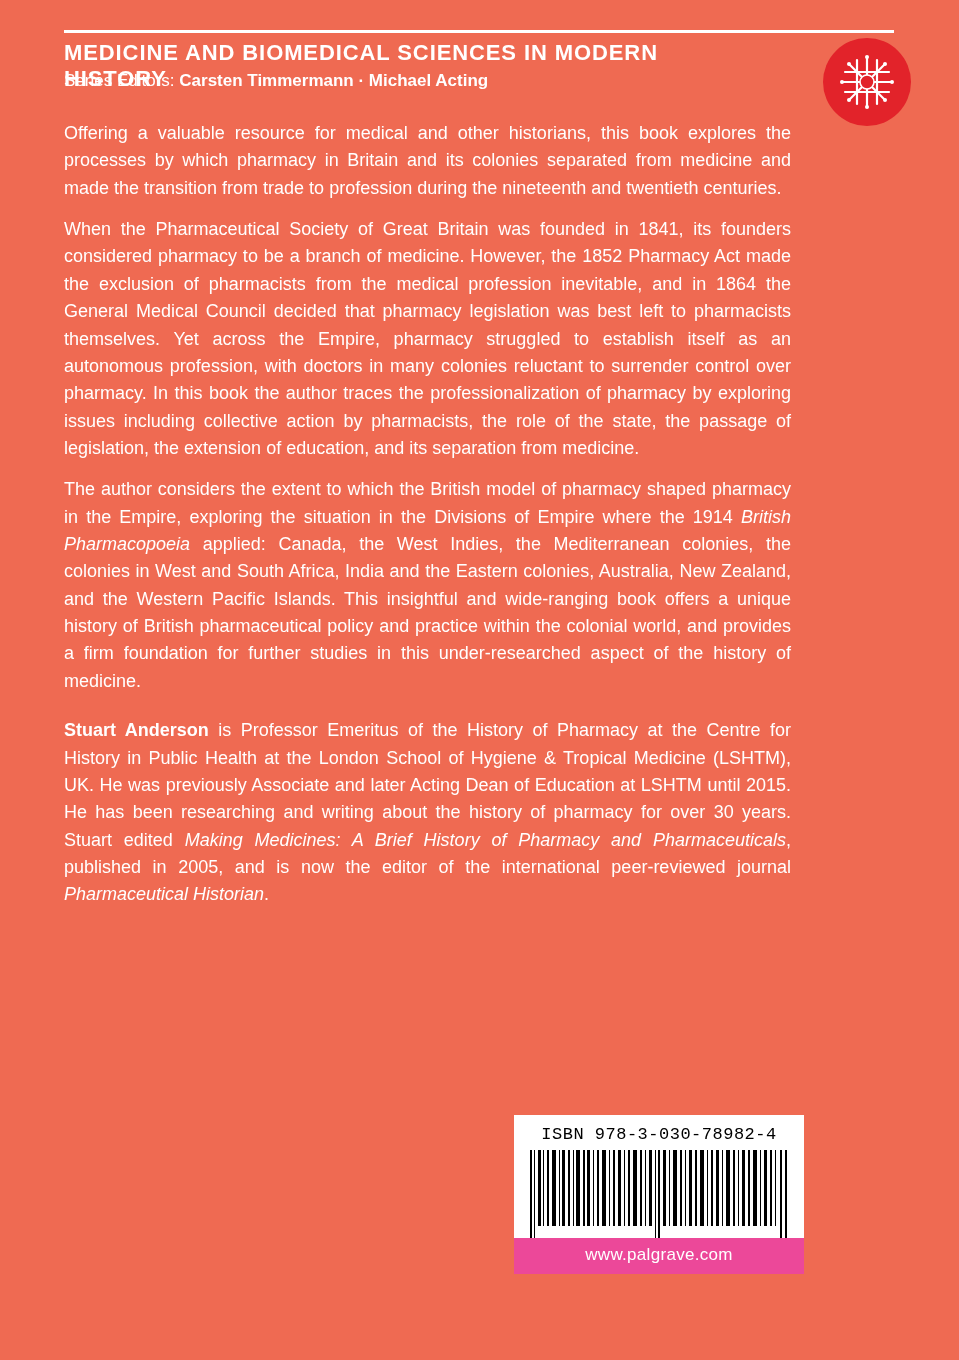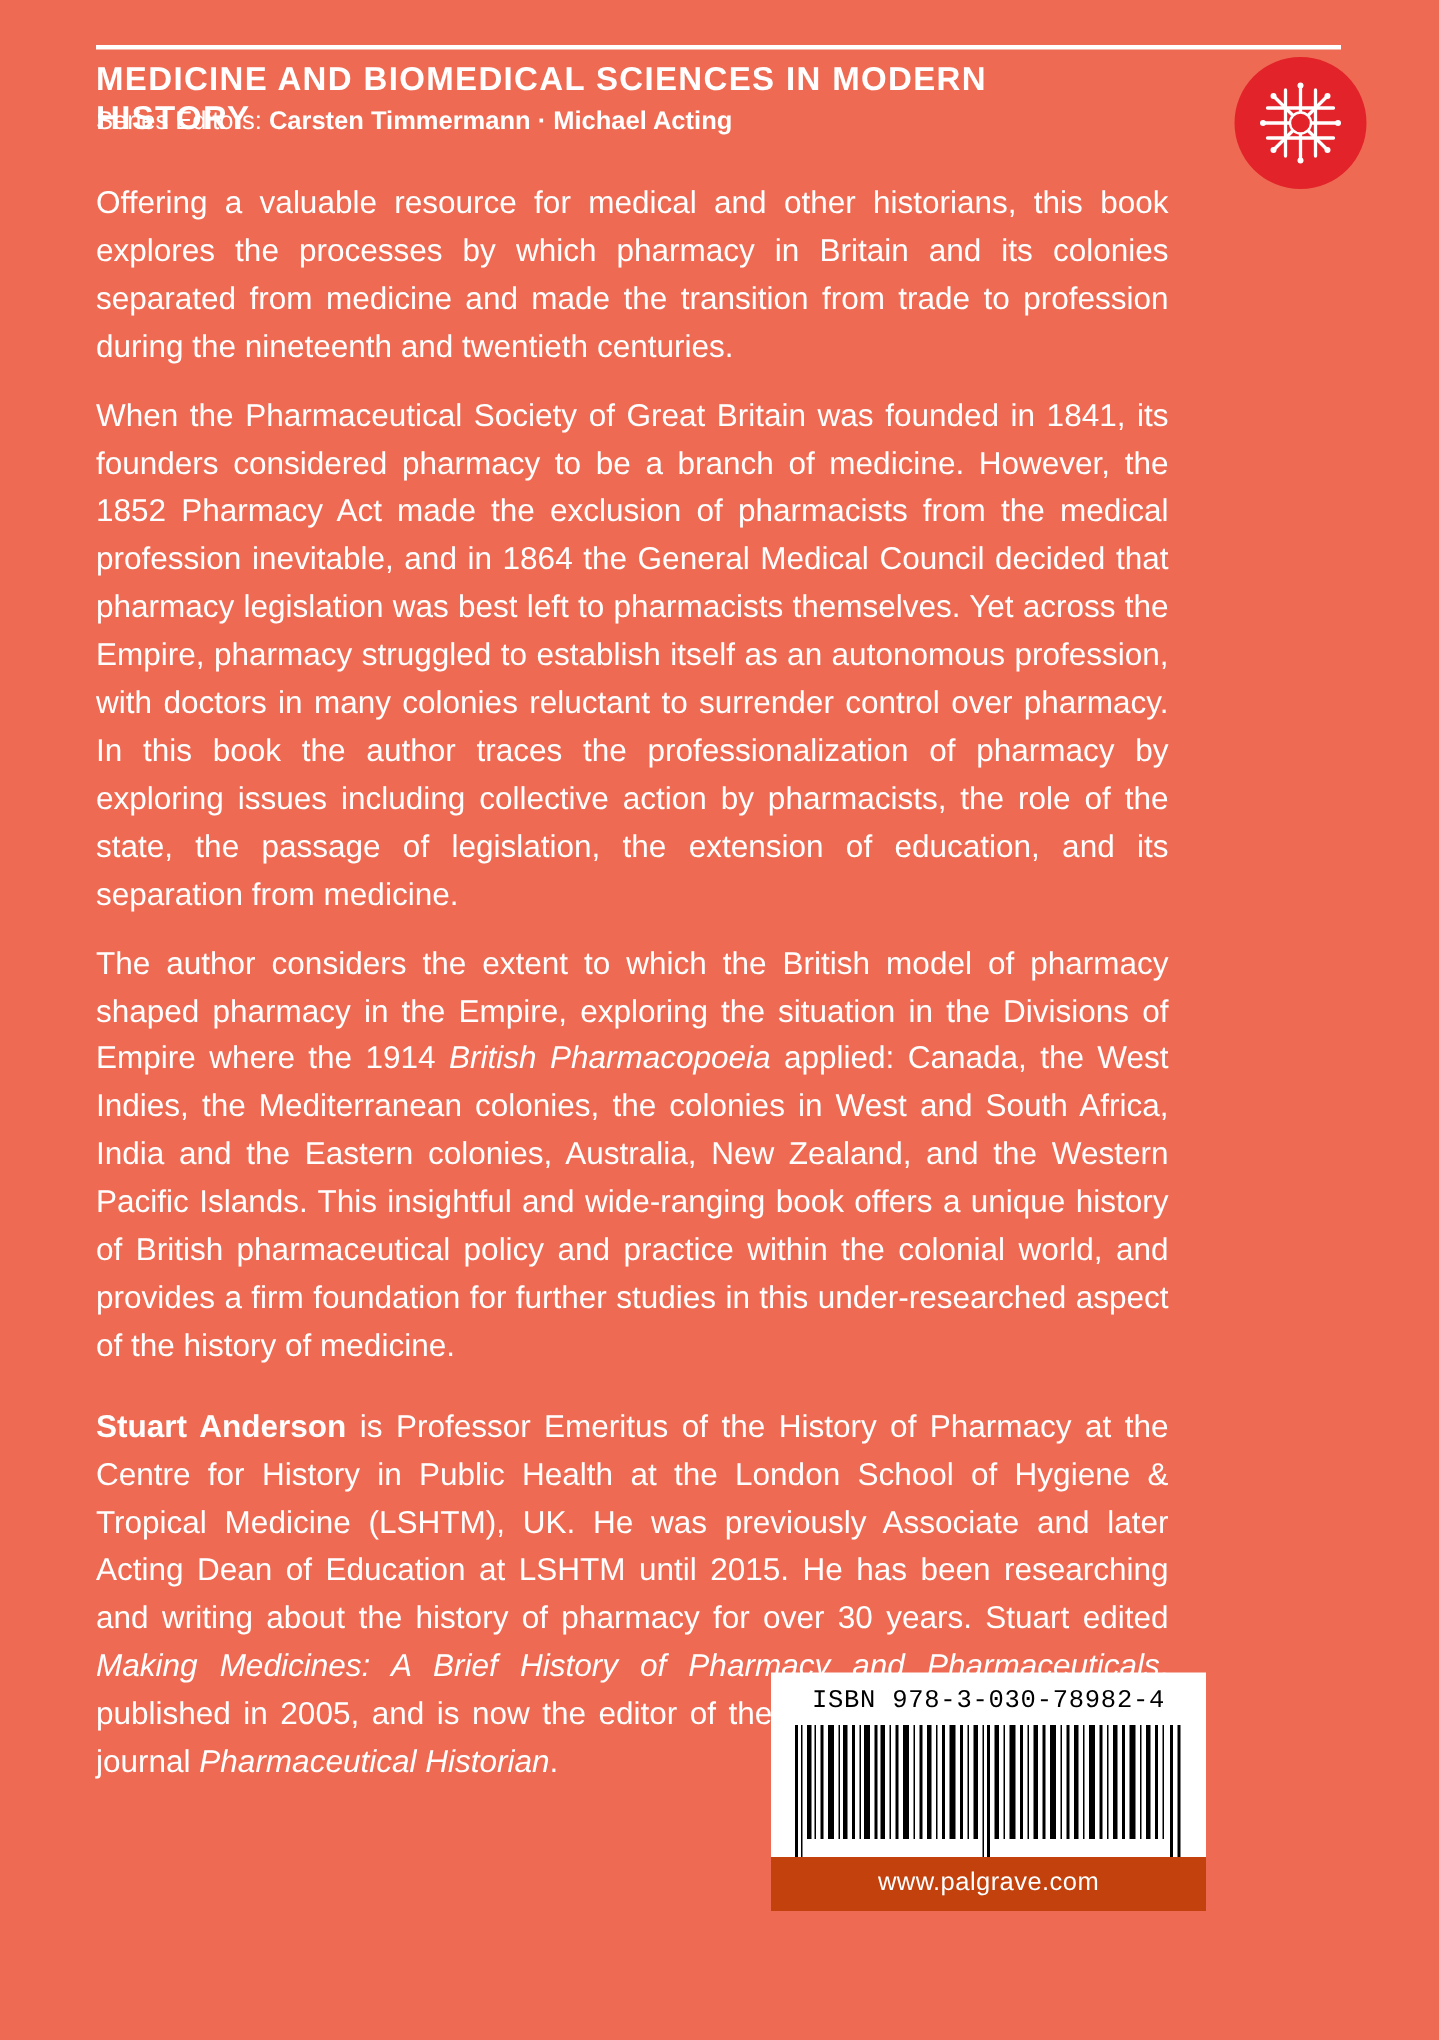--- a/index.html
+++ b/index.html
@@ -68,22 +68,22 @@
     font-weight: bold;
   }
   
   .blurb {
     position: absolute;
     left: 64px;
     top: 120px;
     width: 727px;
   }
   .blurb p {
-    margin: 0 12px 14px 0;
-    font-size: 21px;
+    margin: 0 0 14px 0;
+    font-size: 18px;
     line-height: 1.52;
     text-align: justify;
     text-justify: inter-word;
     hyphens: none;
   }
   .blurb p:last-child { margin-bottom: 0; }
   .blurb em { font-style: italic; }
   .blurb strong { font-weight: bold; }
   .bio {
     margin-top: 22px !important;
@@ -111,21 +111,21 @@
     display: block;
   }
   .barcode-digits {
     color: #000000;
     font-family: "Liberation Mono", monospace;
     font-size: 17px;
     letter-spacing: 3px;
     padding: 0 0 6px 0;
   }
   .weburl {
-    background: #c2410c;
+    background: #ec4899;
     color: #ffffff;
     font-size: 17px;
     padding: 7px 0 9px 0;
     letter-spacing: 0.3px;
   }
   
   .wordmark {
     position: absolute;
     left: 66px;
     bottom: 62px;

